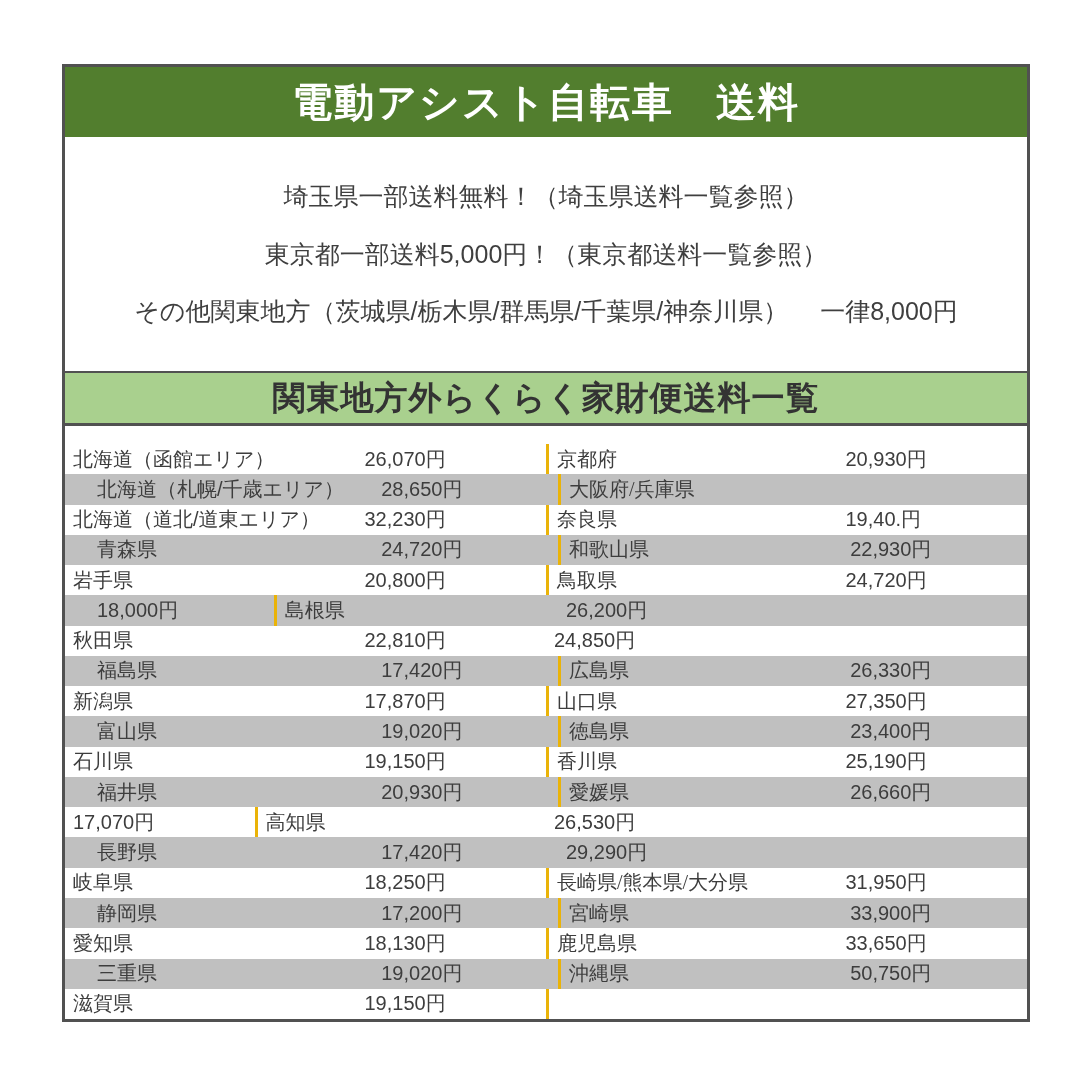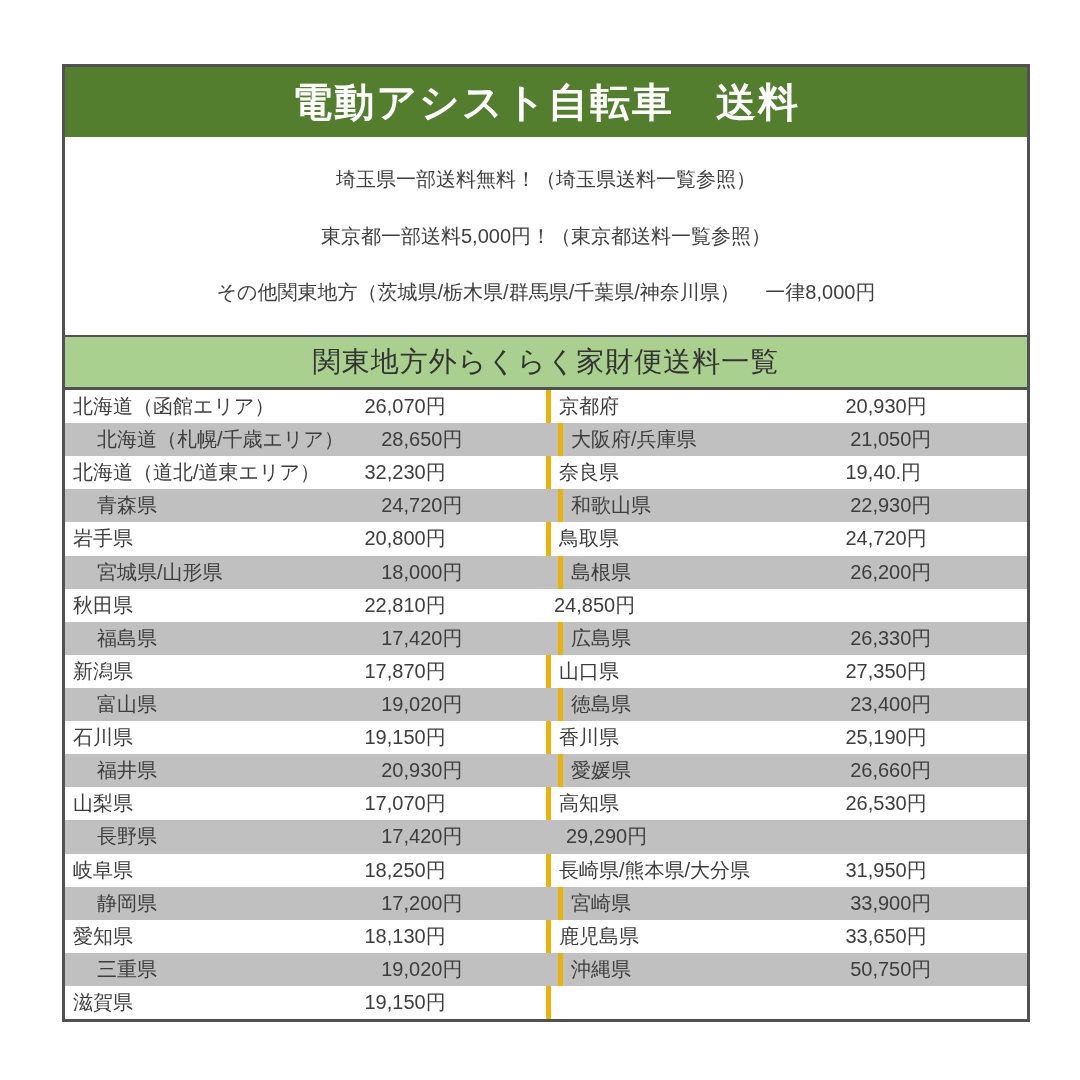--- a/index.html
+++ b/index.html
@@ -10,20 +10,21 @@
     overflow: hidden;
   }
   .sheet {
     position: absolute;
     left: 62px; top: 64px;
     width: 968px; height: 958px;
     border: 3px solid #515151;
     background: #ffffff;
     display: flex;
     flex-direction: column;
+    gap: 18px;
   }
   .title-bar {
     height: 70px;
     background: #527e2e;
     color: #ffffff;
     display: flex;
     align-items: center;
     justify-content: center;
     font-size: 40px;
     font-weight: bold;
@@ -31,35 +32,35 @@
     flex: 0 0 auto;
   }
   .info-section {
     height: 198px;
     flex: 0 0 auto;
     display: flex;
     flex-direction: column;
     justify-content: space-evenly;
     align-items: center;
     color: #3f3f3f;
-    font-size: 20px;
+    font-size: 25px;
     background: #ffffff;
   }
   .info-line { white-space: pre; }
   .subtitle-bar {
     height: 55px;
     flex: 0 0 auto;
     background: #a9d08e;
     border-top: 2px solid #515151;
     border-bottom: 3px solid #515151;
     display: flex;
     align-items: center;
     justify-content: center;
-    font-size: 28px;
-    font-weight: normal;
+    font-size: 33px;
+    font-weight: bold;
     color: #333333;
     letter-spacing: 1px;
   }
   .shipping-table {
     flex: 1 1 auto;
     display: flex;
     flex-direction: column;
   }
   .trow {
     flex: 1 1 0;
@@ -72,21 +73,21 @@
   .trow.gray { background: #c0c0c0; padding-left: 24px; }
   .cell {
     display: flex;
     align-items: center;
     padding-left: 8px;
     white-space: nowrap;
     overflow: hidden;
   }
   .c-region-l { width: 30.3%; }
   .c-price-l  { width: 19.7%; text-align: center; }
-  .c-region-r { width: 30.3%; border-left: 5px solid #eab308; }
+  .c-region-r { width: 30.3%; border-left: 3px solid #eab308; font-family: Liberation Serif, serif; }
   .c-price-r  { width: 19.7%; }
 </style>
 </head>
 <body>
 
 <div class="sheet">
 
   <div class="title-bar">電動アシスト自転車　送料</div>
 
   <div class="info-section">
@@ -101,42 +102,40 @@
       <div class="trow">
         <div class="cell c-region-l">北海道（函館エリア）</div>
         <div class="cell c-price-l">26,070円</div>
         <div class="cell c-region-r">京都府</div>
         <div class="cell c-price-r">20,930円</div>
       </div>
       <div class="trow gray">
         <div class="cell c-region-l">北海道（札幌/千歳エリア）</div>
         <div class="cell c-price-l">28,650円</div>
         <div class="cell c-region-r">大阪府/兵庫県</div>
-        <div class="cell c-price-r">21,050円</div>
       </div>
       <div class="trow">
         <div class="cell c-region-l">北海道（道北/道東エリア）</div>
         <div class="cell c-price-l">32,230円</div>
         <div class="cell c-region-r">奈良県</div>
         <div class="cell c-price-r">19,40.円</div>
       </div>
       <div class="trow gray">
         <div class="cell c-region-l">青森県</div>
         <div class="cell c-price-l">24,720円</div>
         <div class="cell c-region-r">和歌山県</div>
         <div class="cell c-price-r">22,930円</div>
       </div>
       <div class="trow">
         <div class="cell c-region-l">岩手県</div>
         <div class="cell c-price-l">20,800円</div>
         <div class="cell c-region-r">鳥取県</div>
         <div class="cell c-price-r">24,720円</div>
       </div>
       <div class="trow gray">
-        <div class="cell c-region-l">宮城県/山形県</div>
         <div class="cell c-price-l">18,000円</div>
         <div class="cell c-region-r">島根県</div>
         <div class="cell c-price-r">26,200円</div>
       </div>
       <div class="trow">
         <div class="cell c-region-l">秋田県</div>
         <div class="cell c-price-l">22,810円</div>
         <div class="cell c-price-r">24,850円</div>
       </div>
       <div class="trow gray">
@@ -163,21 +162,20 @@
         <div class="cell c-region-r">香川県</div>
         <div class="cell c-price-r">25,190円</div>
       </div>
       <div class="trow gray">
         <div class="cell c-region-l">福井県</div>
         <div class="cell c-price-l">20,930円</div>
         <div class="cell c-region-r">愛媛県</div>
         <div class="cell c-price-r">26,660円</div>
       </div>
       <div class="trow">
-        <div class="cell c-region-l">山梨県</div>
         <div class="cell c-price-l">17,070円</div>
         <div class="cell c-region-r">高知県</div>
         <div class="cell c-price-r">26,530円</div>
       </div>
       <div class="trow gray">
         <div class="cell c-region-l">長野県</div>
         <div class="cell c-price-l">17,420円</div>
         <div class="cell c-price-r">29,290円</div>
       </div>
       <div class="trow">

